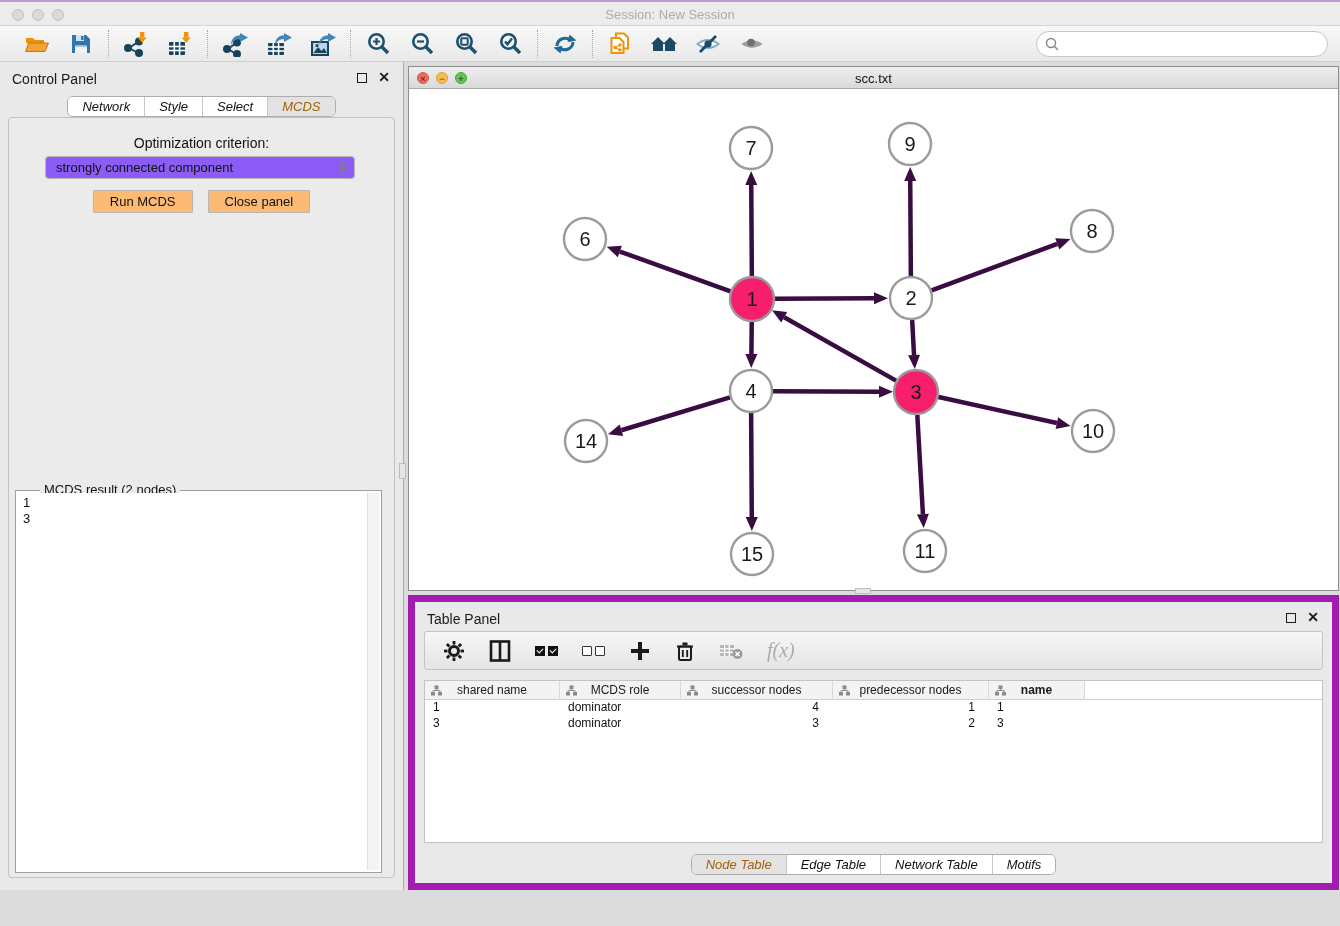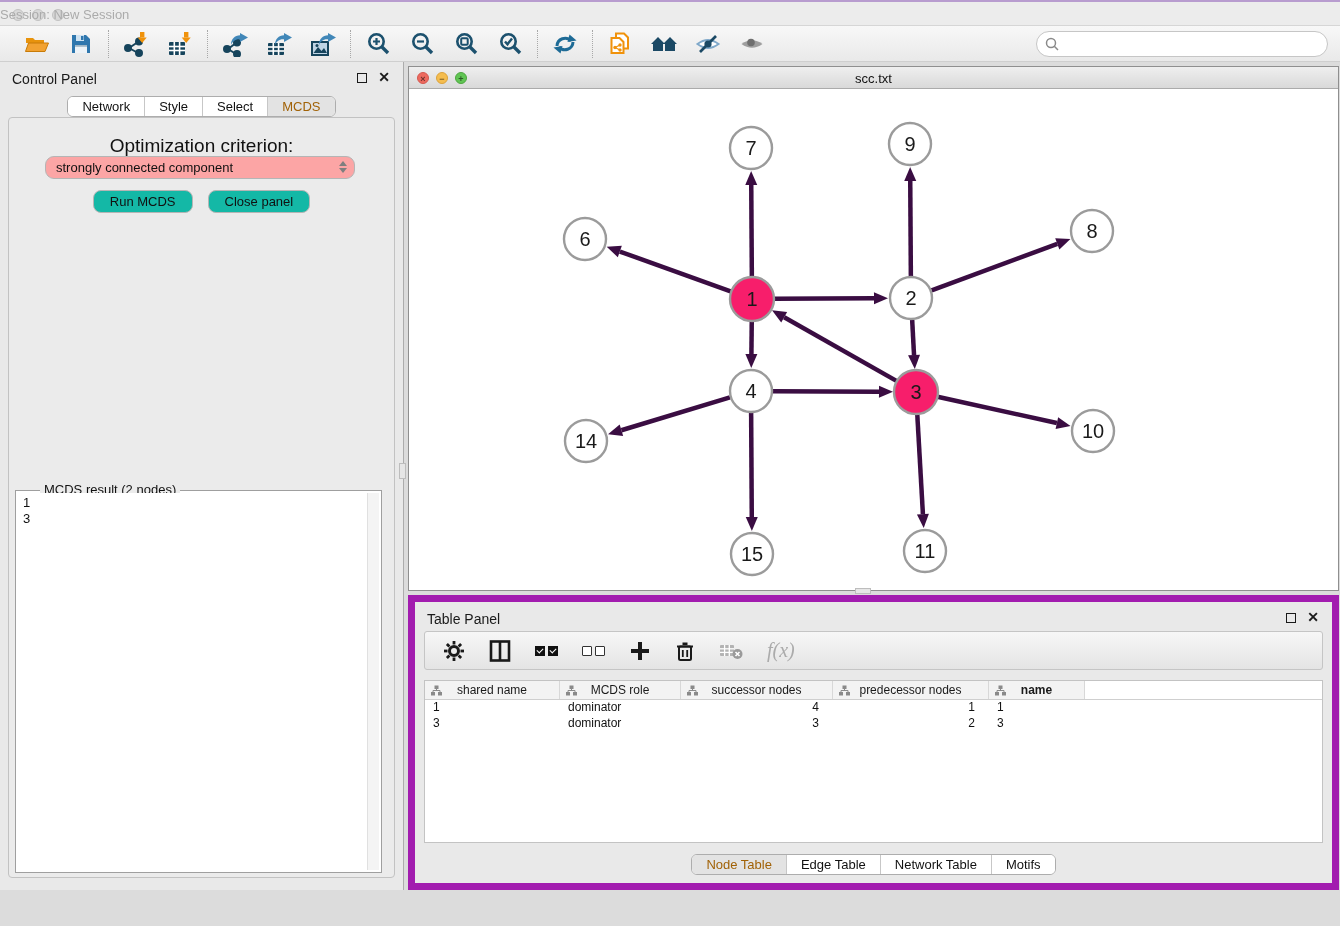--- a/index.html
+++ b/index.html
@@ -4,21 +4,21 @@
 <style>
   * { margin:0; padding:0; box-sizing:border-box; }
   html,body { width:1340px; height:926px; font-family:"Liberation Sans", sans-serif; }
   #root { position:relative; width:1340px; height:926px; background:#DCDCDC; overflow:hidden; }
 
   
   .titlebar { position:absolute; left:0; top:0; width:1340px; height:26px;
     background:#ECECEC; border-top:2px solid #B89CCF; border-bottom:1px solid #D6D6D6; }
   .traffic-gray { position:absolute; left:12px; top:7px; display:flex; gap:8px; }
   .traffic-gray span { width:12px; height:12px; border-radius:50%; background:#D9D9D9; border:1px solid #C2C2C2; }
-  .titlebar-text { position:absolute; left:0; right:0; top:5px; text-align:left; font-size:13px; color:#ABABAB; }
+  .titlebar-text { position:absolute; left:0; right:0; top:5px; text-align:center; font-size:13px; color:#ABABAB; }
 
   
   .toolbar { position:absolute; left:0; top:26px; width:1340px; height:36px;
     background:linear-gradient(#F8F8F8,#E9E9E9); border-bottom:1px solid #CFCFCF;
     display:flex; align-items:center; padding-left:10px; }
   .tb-group { display:flex; align-items:center; gap:16px; padding:0 13px; }
   .tb-sep { width:0; height:28px; border-left:1px dotted #A8A8A8; }
   .tb-icon { width:28px; height:28px; display:flex; align-items:center; justify-content:center; cursor:default; }
   .search-wrap { margin-left:auto; margin-right:12px; position:relative; }
   .search-input { width:292px; height:26px; border:1px solid #C6C6C6; border-radius:13px;
@@ -27,39 +27,39 @@
 
   
   .control-panel { position:absolute; left:0; top:62px; width:404px; height:828px;
     background:#E9E9E9; border-right:1px solid #ACACAC; }
   .panel-head { position:relative; height:30px; }
   .panel-title { position:absolute; left:12px; top:9px; font-size:14px; color:#1A1A1A; }
   .win-max { position:absolute; right:36px; top:11px; width:10px; height:10px; border:1.6px solid #1A1A1A; }
   .win-close { position:absolute; right:13px; top:7px; font-size:14px; font-weight:bold; color:#1A1A1A; }
 
   .seg-bar { position:absolute; left:0; right:0; display:flex; justify-content:center; }
-  .seg-wrap { display:flex; border:1px solid #ADADAD; border-radius:6px; overflow:hidden; background:#fff; height:21px; }
+  .seg-wrap { display:flex; border:1px solid #ADADAD; border-radius:6px; overflow:hidden; background:#fff; height:21px;font-style:italic; }
   .seg { padding:0 14px; font-size:13px; color:#111; background:#fff; display:flex; align-items:center;
     border-right:1px solid #C7C7C7; white-space:nowrap; }
   .seg:last-child { border-right:none; }
   .seg-selected { background:#E3E3E3; color:#a16207; }
 
   .ctrl-tabs { top:34px; }
   .mcds-box { position:absolute; left:8px; right:8px; top:55px; bottom:12px;
     background:#EBEBEB; border:1px solid #C2C2C2; border-radius:4px; }
-  .opt-label { position:absolute; left:0; right:0; top:17px; text-align:center; font-size:19px; color:#111; }
-  .opt-select { position:absolute; left:36px; top:38px; width:310px; height:23px; background:#fca5a5;
-    border:1px solid #B5B5B5; border-radius:9px; font-size:13px; color:#111;
+  .opt-label { position:absolute; left:0; right:0; top:17px; text-align:center; font-size:14px; color:#111; }
+  .opt-select { position:absolute; left:36px; top:38px; width:310px; height:23px; background:#8b5cf6;
+    border:1px solid #B5B5B5; border-radius:4px; font-size:13px; color:#111;
     display:flex; align-items:center; padding-left:10px; }
   .stepper { position:absolute; right:7px; top:4px; display:flex; flex-direction:column; gap:2px; }
   .stepper i { width:0; height:0; border-left:4px solid transparent; border-right:4px solid transparent; }
   .step-up { border-bottom:5px solid #7F7F7F; }
   .step-down { border-top:5px solid #7F7F7F; }
   .btn-row { position:absolute; left:0; right:0; top:72px; display:flex; justify-content:center; gap:15px; }
-  .mac-btn { height:23px; padding:0 16px; background:#14b8a6; border:1px solid #B5B5B5; border-radius:8px;
+  .mac-btn { height:23px; padding:0 16px; background:#fdba74; border:1px solid #B5B5B5; border-radius:1px;
     font-size:13px; color:#111; display:flex; align-items:center; }
   .result-fieldset { position:absolute; left:6px; right:12px; top:372px; bottom:4px;
     border:1px solid #9F9F9F; background:#fff; }
   .result-legend { position:absolute; left:24px; top:-9px; background:#EBEBEB; padding:0 4px;
     font-size:13px; color:#111; white-space:nowrap; }
   .result-area { position:absolute; left:2px; right:14px; top:2px; bottom:2px; background:#fff;
     font-size:13px; color:#111; padding:2px 5px; line-height:16px; }
   .result-scroll { position:absolute; right:2px; top:2px; bottom:2px; width:12px;
     background:#F4F4F4; border-left:1px solid #E0E0E0; }
 

